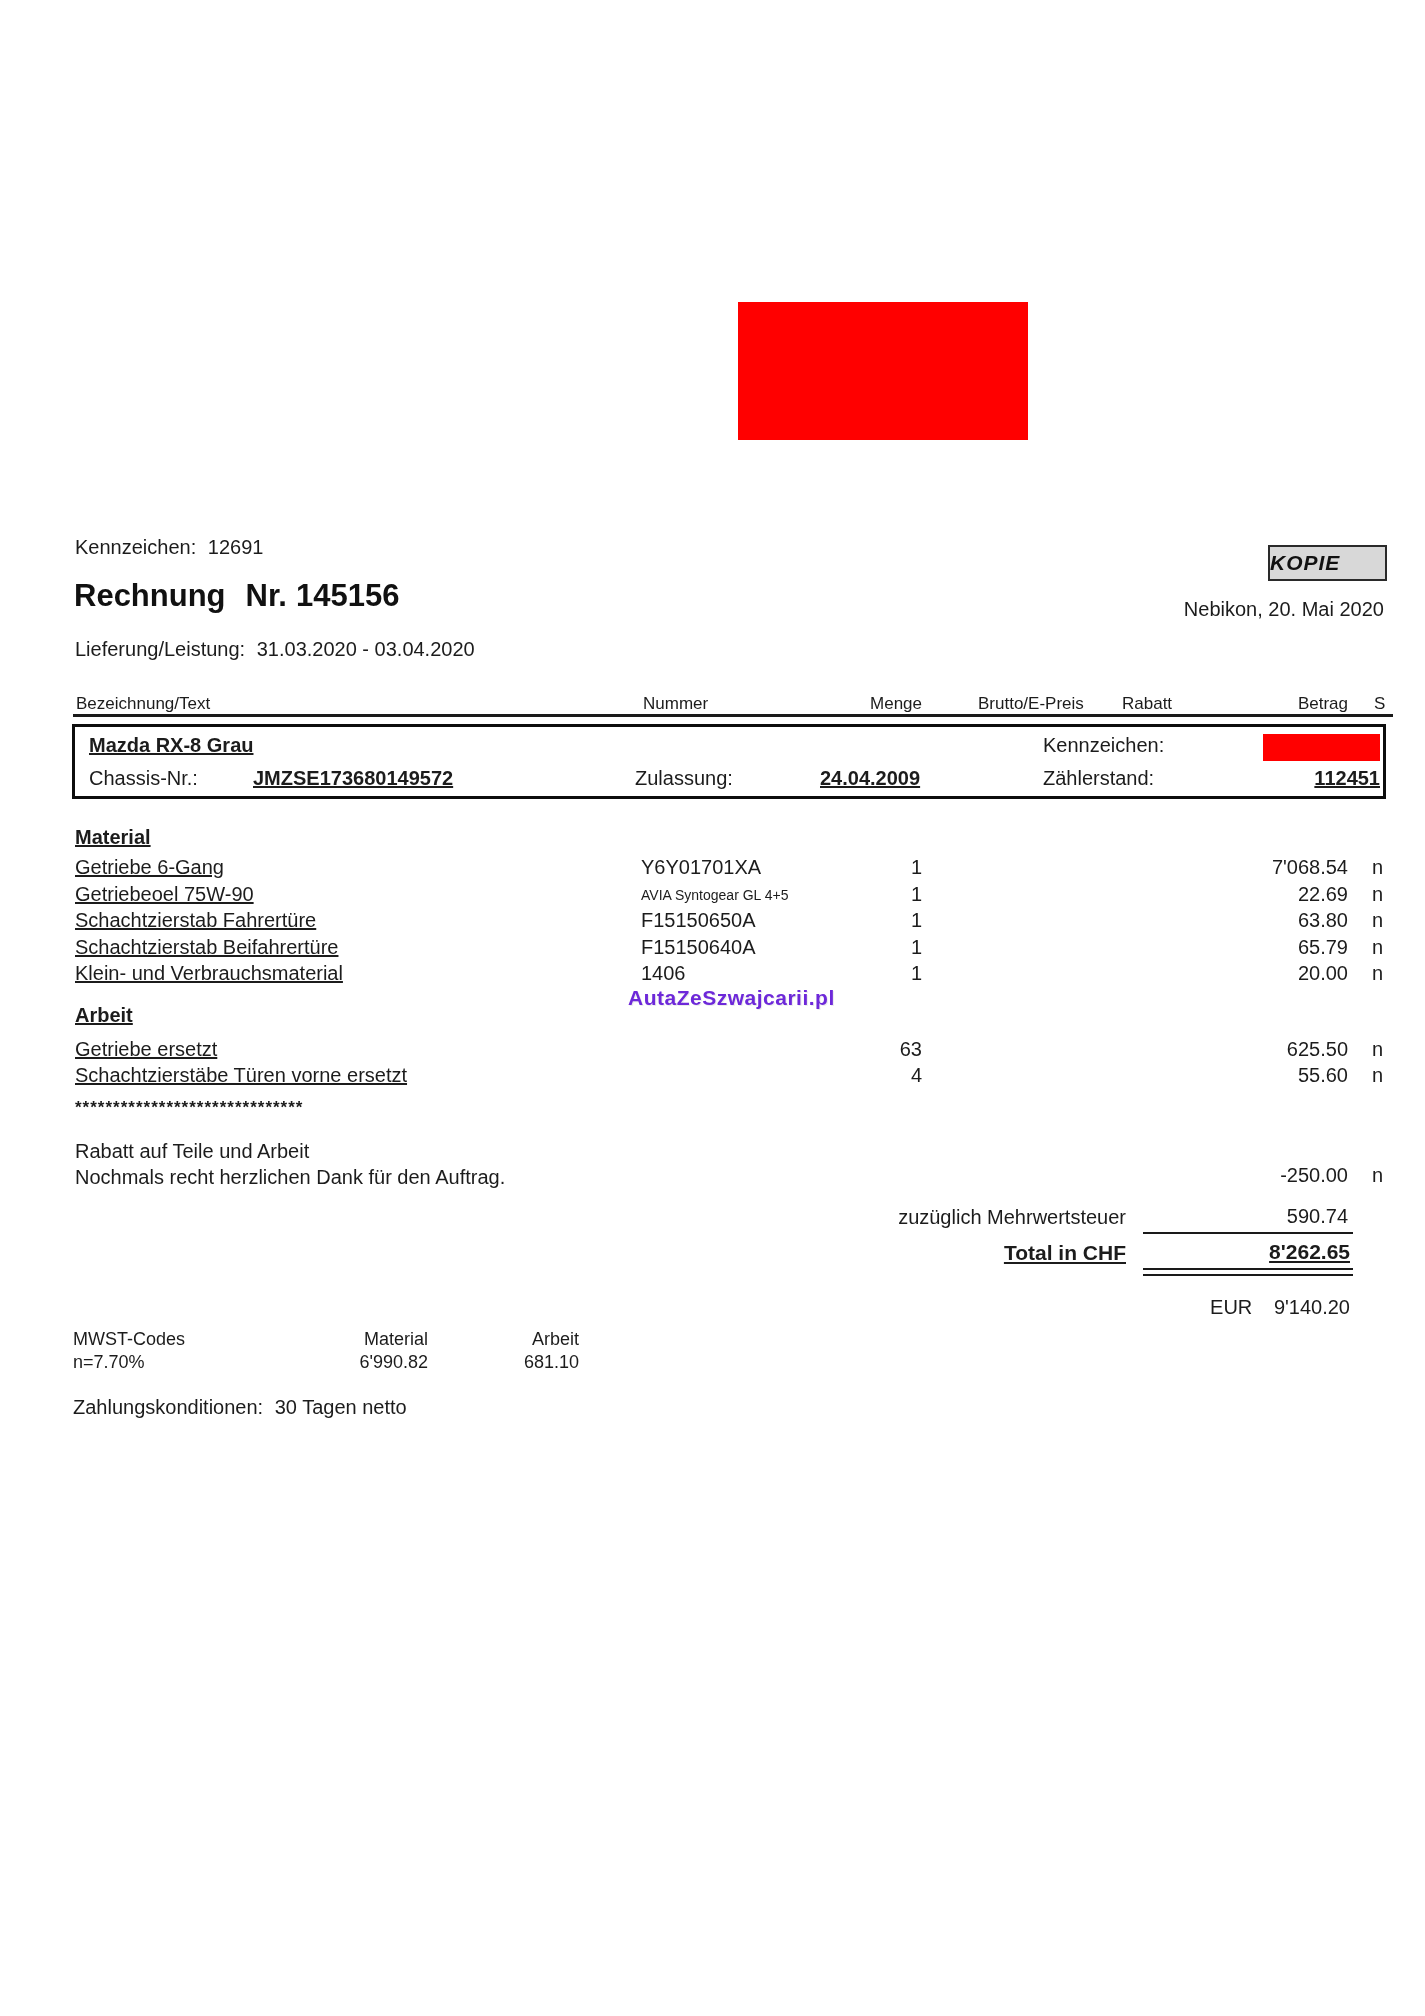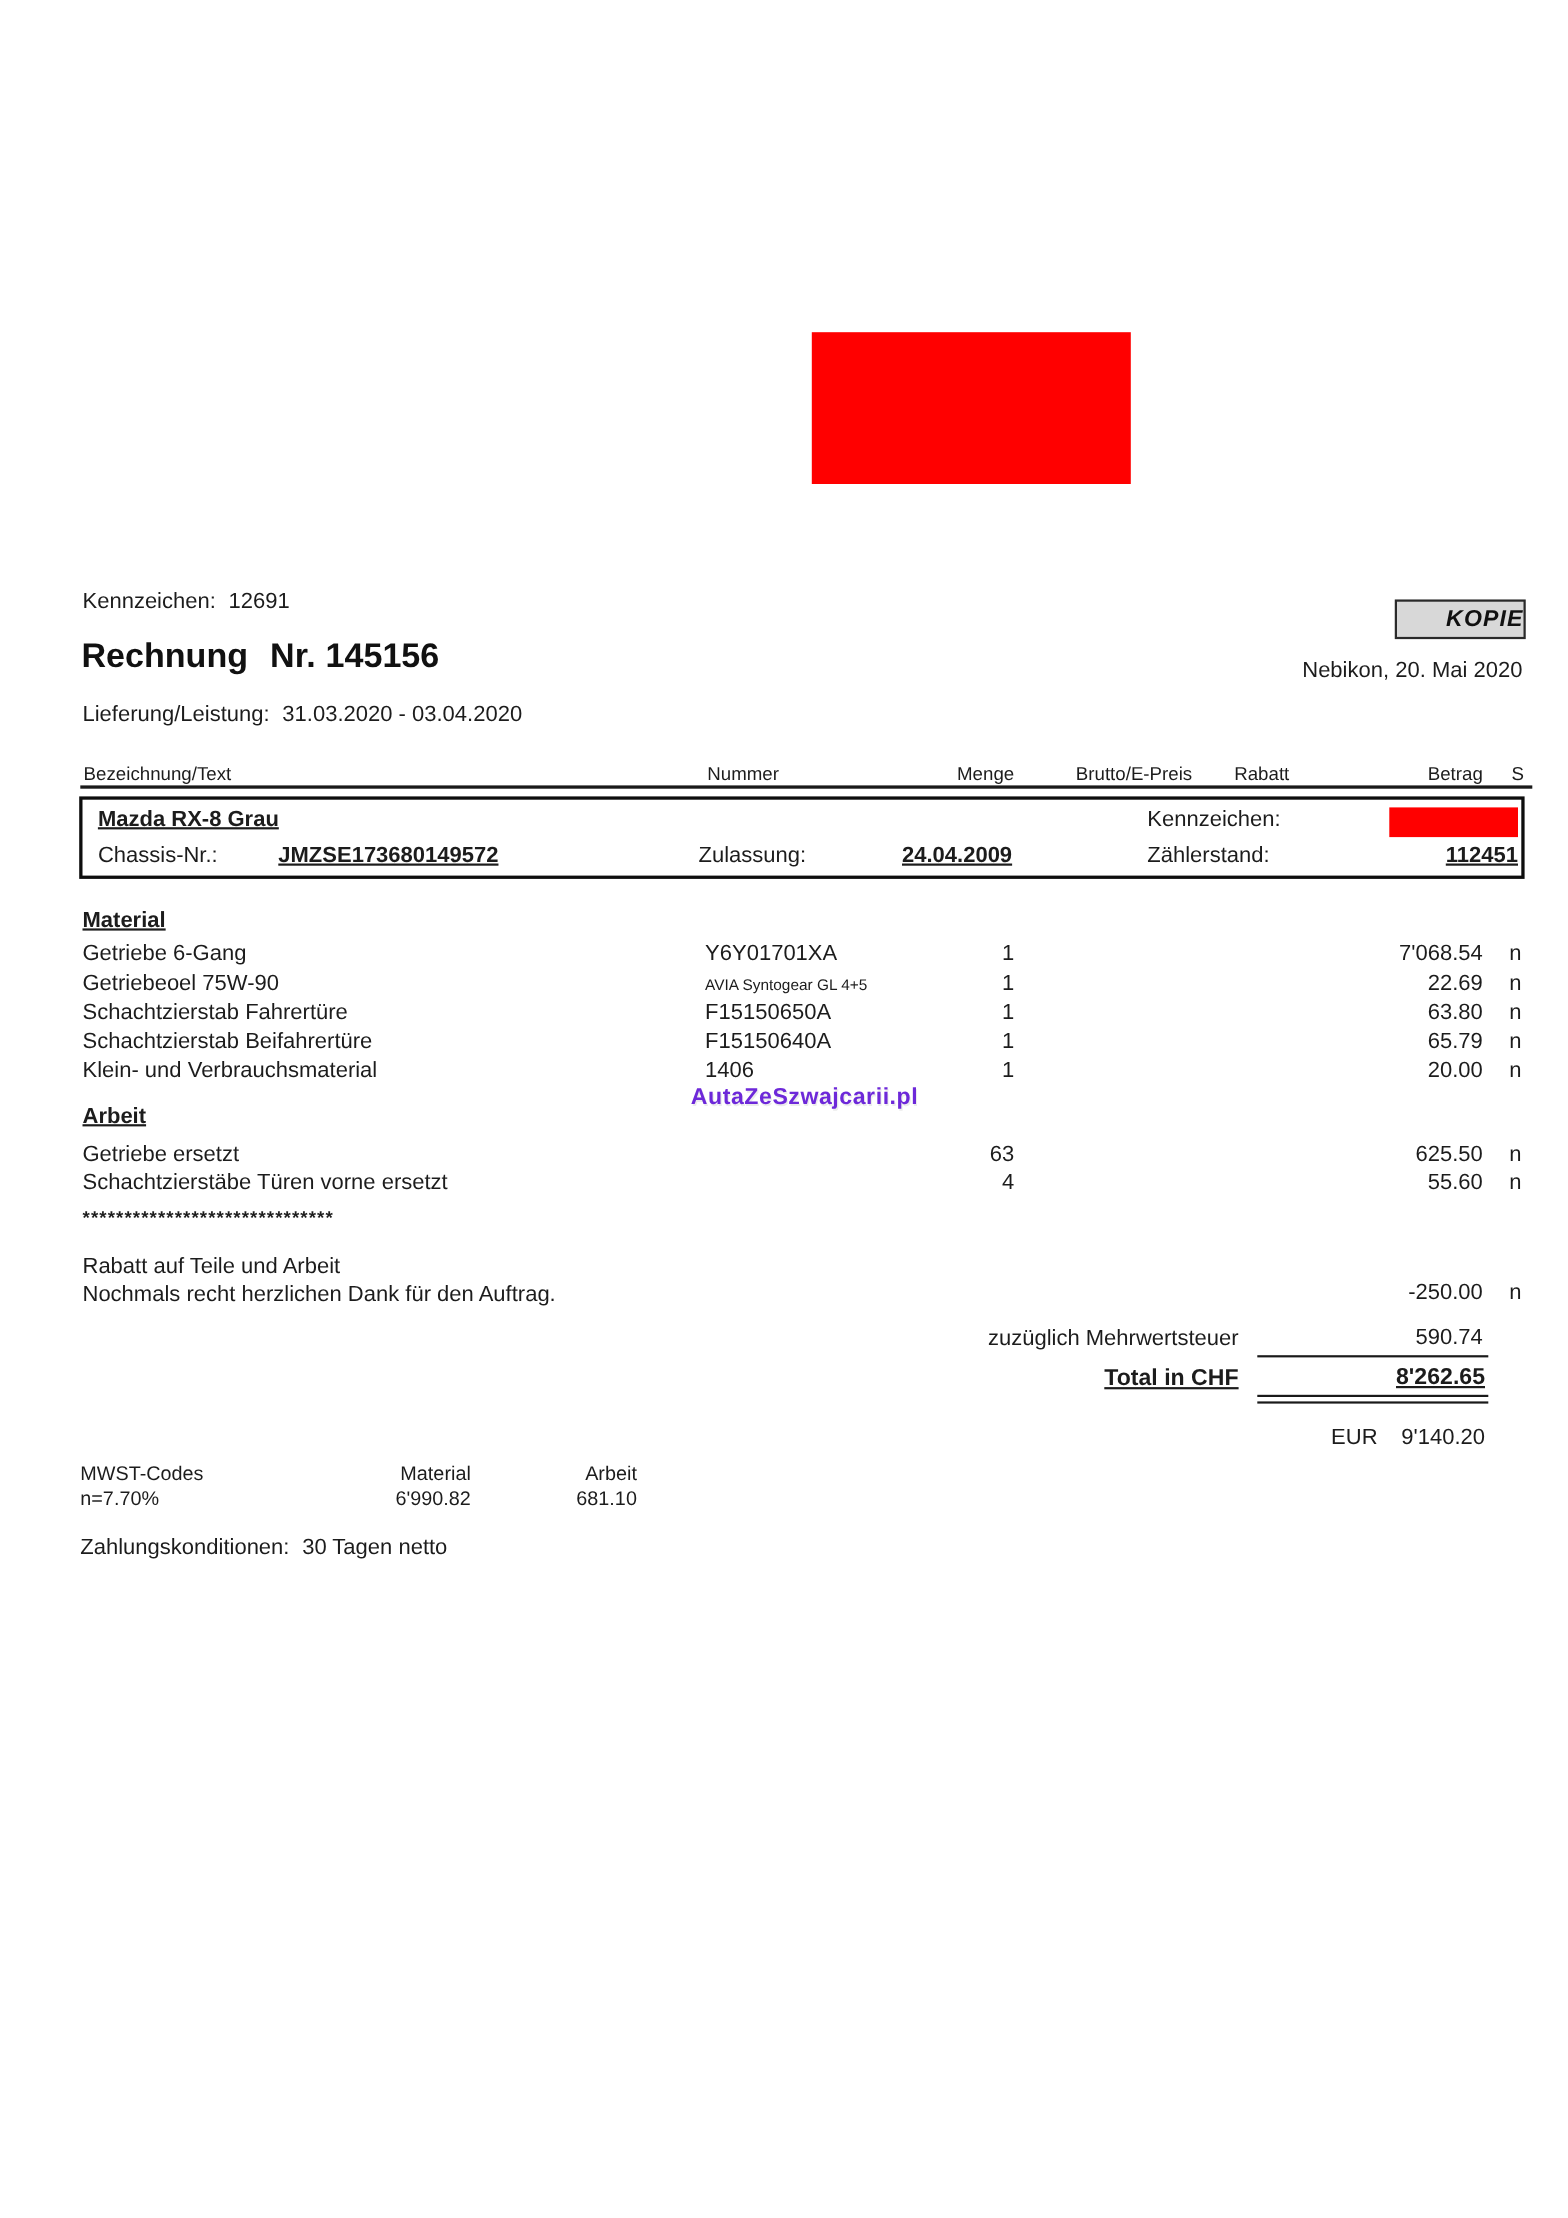--- a/index.html
+++ b/index.html
@@ -13,38 +13,38 @@
   .fs20 { font-size:20px; }
   .fs18 { font-size:18px; }
   .right { text-align:right; }
 
   .redact { position:absolute; background:#ff0000; }
 
   .copy-badge {
     position:absolute; left:1268px; top:545px; width:115px; height:32px;
     background:#d8d8d8; border:2px solid #2a2a2a;
     font-size:21px; font-weight:bold; font-style:italic; letter-spacing:1px;
-    text-align:right; line-height:32px; color:#111;
+    text-align:left; line-height:32px; color:#111;
   }
 
   .title-line { position:absolute; left:74px; top:578px; font-size:31px; font-weight:bold; color:#111; white-space:nowrap; }
   .title-line .gap1 { margin-left:20px; }
   .title-line .gap2 { margin-left:9px; }
 
   .th { position:absolute; font-size:17px; white-space:nowrap; }
   .rule { position:absolute; background:#1a1a1a; }
 
   .vehicle-box {
     position:absolute; left:72px; top:724px; width:1308px; height:69px;
     border:3px solid #0d0d0d; background:#fff;
   }
   .vehicle-box .vb { position:absolute; font-size:20px; white-space:nowrap; }
 
   .row { position:absolute; left:0; width:1425px; height:26px; font-size:20px; }
-  .c-desc { position:absolute; left:75px; white-space:nowrap; }
+  .c-desc { position:absolute; left:75px; white-space:nowrap;text-decoration:underline; }
   .c-num  { position:absolute; left:641px; white-space:nowrap; }
   .c-num.small { font-size:14px; top:4px; }
   .c-qty  { position:absolute; left:830px; width:92px; text-align:right; }
   .c-amt  { position:absolute; left:1180px; width:168px; text-align:right; }
   .c-flag { position:absolute; left:1372px; }
 
   .watermark {
     position:absolute; left:628px; top:986px; font-size:21px; font-weight:bold;
     color:#6d28d9; letter-spacing:0.5px;
     text-shadow:1px 1px 0 #ececec;

